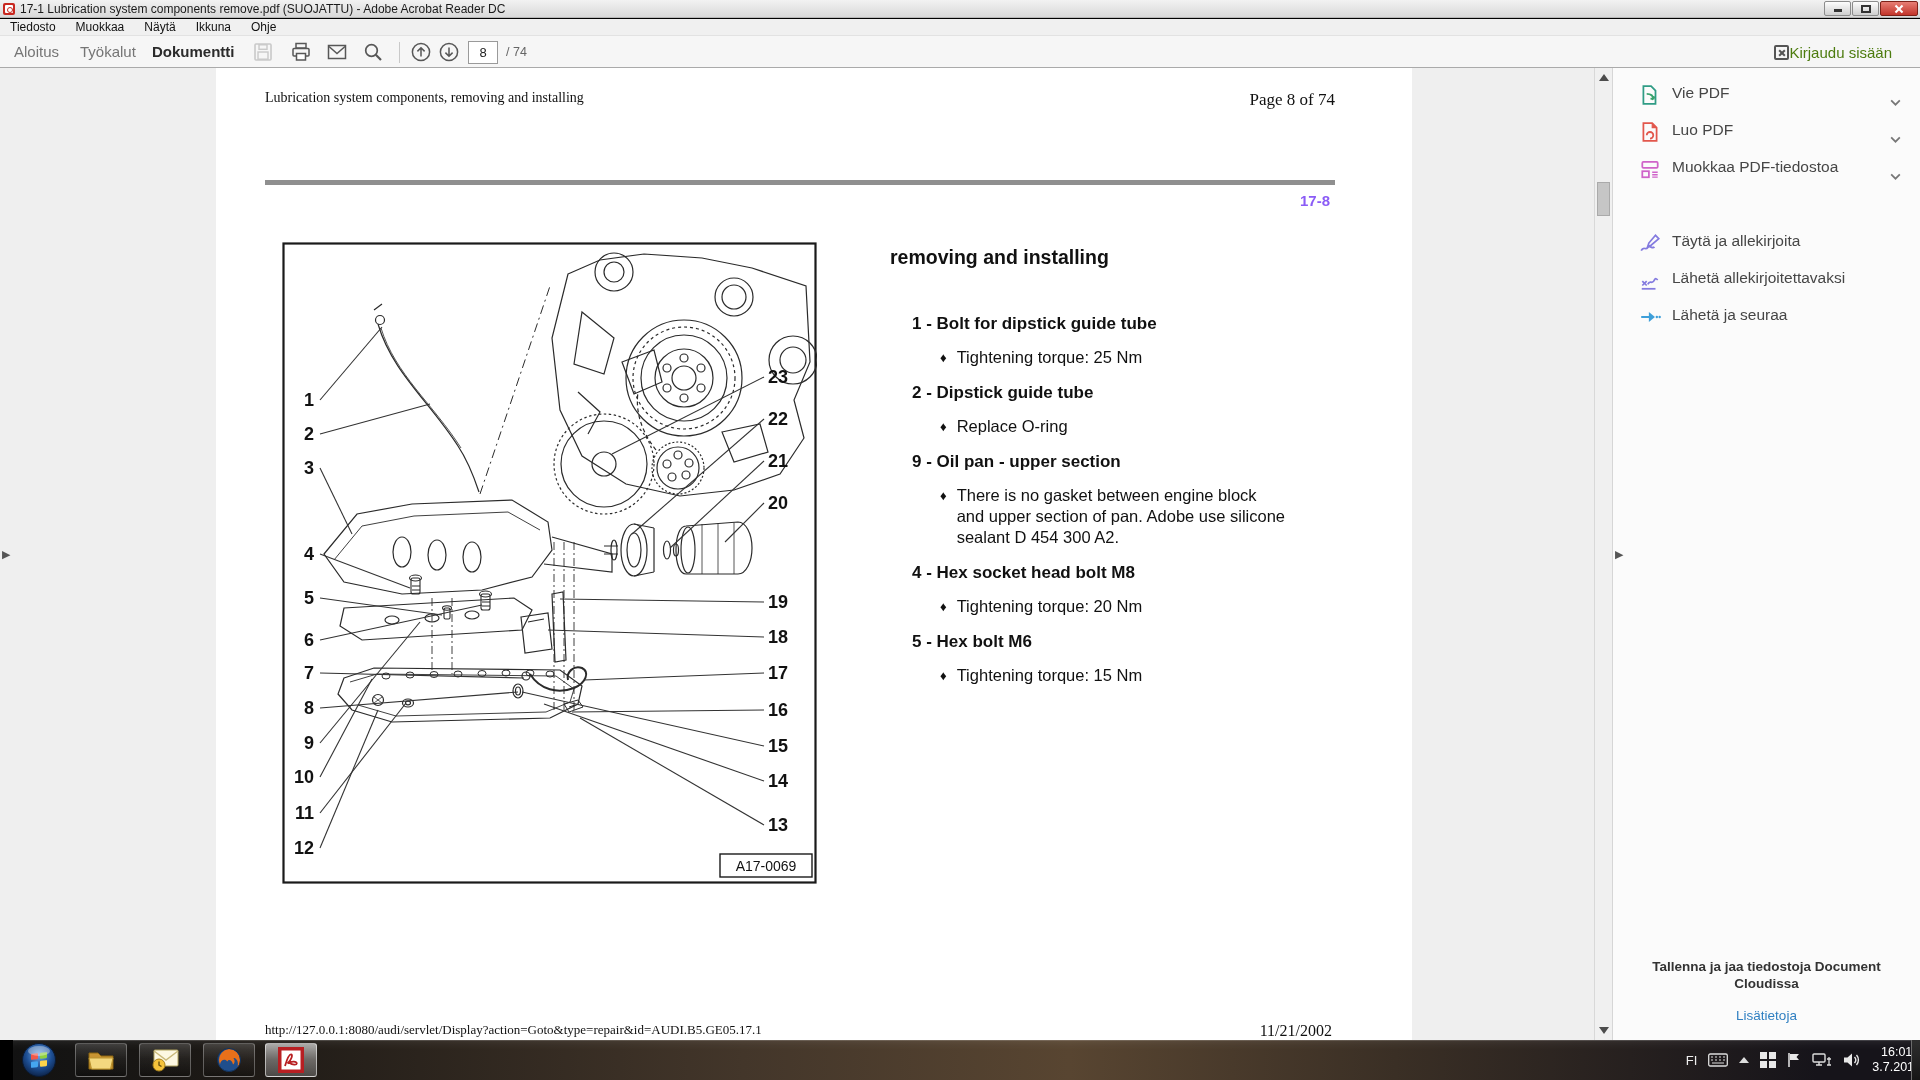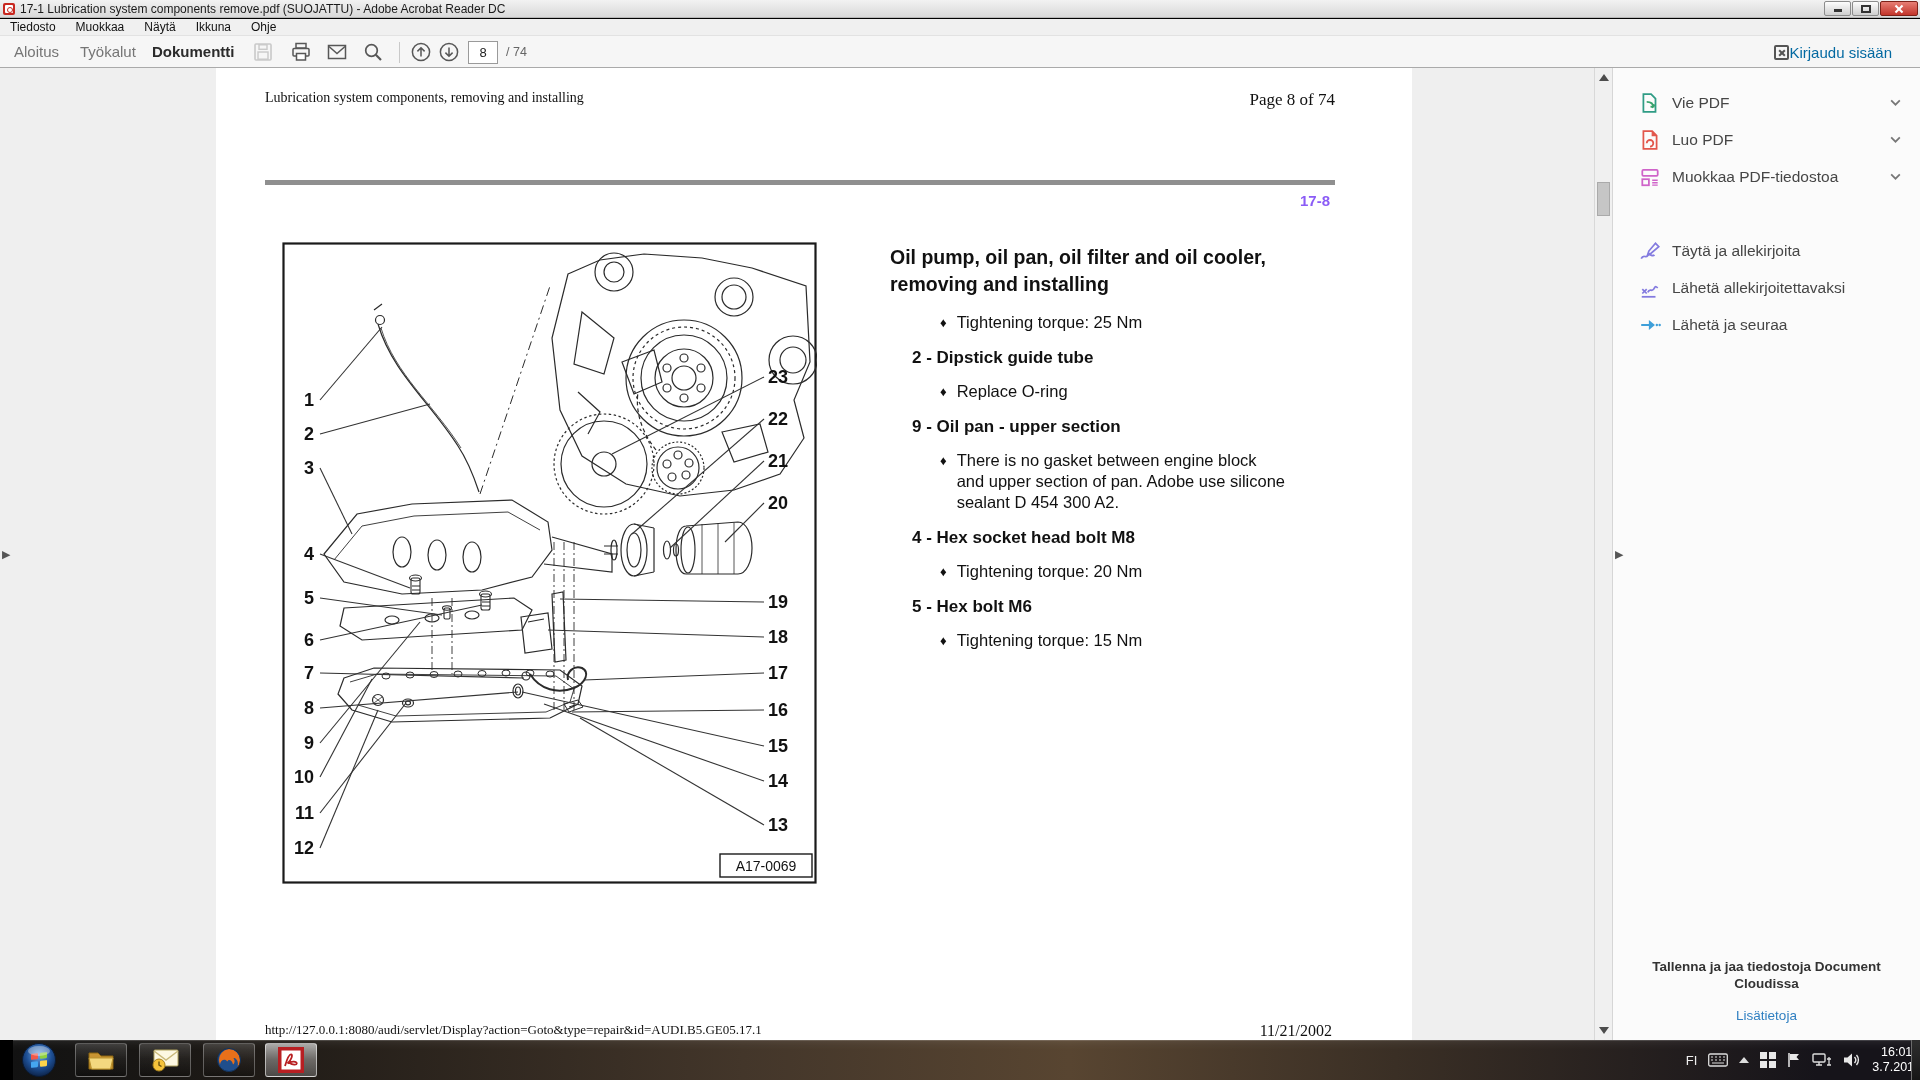--- a/index.html
+++ b/index.html
@@ -34,21 +34,21 @@
   .toolbar { position:absolute; left:0; top:35px; width:1920px; height:33px; background:#f6f6f6;
     border-top:1px solid #e2e2e2; border-bottom:1px solid #aaaaaa; }
   .toolbar .tab { position:absolute; top:0; height:33px; line-height:32px; font-size:15px; color:#757575; }
   .toolbar .tab.active { color:#2b2b2b; font-weight:bold; }
   .tb-icon { position:absolute; top:5px; width:22px; height:22px; }
   .tb-sep { position:absolute; left:399px; top:6px; width:1px; height:21px; background:#c9c9c9; }
   .pagebox { position:absolute; left:468px; top:5px; width:30px; height:23px; border:1px solid #9a9a9a;
     background:#fff; text-align:center; font-size:13px; color:#222; }
   .pagetotal { position:absolute; left:506px; top:0; height:33px; line-height:32px; font-size:12.5px; color:#666; }
   .signin { position:absolute; right:28px; top:0; height:33px; display:flex; align-items:center; 
-    font-size:15px; color:#0369a1; }
+    font-size:15px; color:#4d7c0f; }
   .signin-box { width:15px; height:15px; border:2px solid #555; border-radius:2px; position:relative; }
   .signin-box::before,.signin-box::after{ content:""; position:absolute; left:4.5px; top:1.5px; width:2px; height:8px; background:#555;}
   .signin-box::before{ transform:rotate(45deg);} .signin-box::after{ transform:rotate(-45deg);}
 
   
   .viewer { position:absolute; left:0; top:68px; width:1612px; height:972px; background:#efefef; overflow:hidden; }
   .pdf-page { position:absolute; left:216px; top:0; width:1196px; height:972px; background:#fff; }
   .doc-serif { font-family:"Liberation Serif","DejaVu Serif",serif; color:#111; }
   .doc-header-left { position:absolute; left:265px; top:22px; font-size:14px; }
   .doc-header-right { position:absolute; left:1035px; top:22px; width:300px; text-align:right; font-size:17px; }
@@ -73,21 +73,21 @@
   .sb-arrow { position:absolute; left:4px; width:0; height:0; border-left:5px solid transparent;
     border-right:5px solid transparent; }
   .sb-up { top:6px; border-bottom:7px solid #4c4c4c; }
   .sb-down { bottom:6px; border-top:7px solid #4c4c4c; }
   .sb-thumb { position:absolute; left:2px; top:114px; width:13px; height:34px; background:#c6c6c6;
     border:1px solid #aaa; }
 
   
   .tools { position:absolute; left:1612px; top:68px; width:308px; height:972px; background:#fbfbfb;
     border-left:1px solid #d6d6d6; }
-  .tool-row { position:absolute; left:0; width:100%; height:37px; display:flex; align-items:center;
+  .tool-row { position:absolute; left:0; width:100%; height:37px; display:flex; 
     padding-left:26px; gap:11px; font-size:15.5px; color:#464646; }
   .tool-row svg { flex:0 0 auto; }
   .tool-chevron { position:absolute; right:18px; top:12px; }
   .promo { position:absolute; left:0; top:890px; width:100%; text-align:center; color:#333;
     font-size:13.5px; font-weight:bold; line-height:17px; padding:0 28px; }
   .promo-link { position:absolute; left:0; top:940px; width:100%; text-align:center;
     font-size:13.5px; color:#2f7fc1; }
 
   
   .taskbar { position:absolute; left:0; top:1040px; width:1920px; height:40px;
@@ -182,25 +182,25 @@
 
   <div class="viewer">
     <div class="pdf-page"></div>
 
     <div class="doc-serif doc-header-left">Lubrication system components, removing and installing</div>
     <div class="doc-serif doc-header-right">Page 8 of 74</div>
     <div class="doc-rule"></div>
     <div class="doc-secnum">17-8</div>
 
     <div class="doc-heading">
-      <div>Oil pump, oil pan, oil filter and oil cooler,</div>
       <div>removing and installing</div>
     </div>
 
     <div class="doc-list" id="doc-list">
+        <div class="doc-item-title">1 - Bolt for dipstick guide tube</div>
         <div class="doc-note">
           <span class="bullet">♦</span>
           <span class="note-lines">
             <div>Tightening torque: 25 Nm</div>
           </span>
         </div>
         <div class="doc-item-title">2 - Dipstick guide tube</div>
         <div class="doc-note">
           <span class="bullet">♦</span>
           <span class="note-lines">

